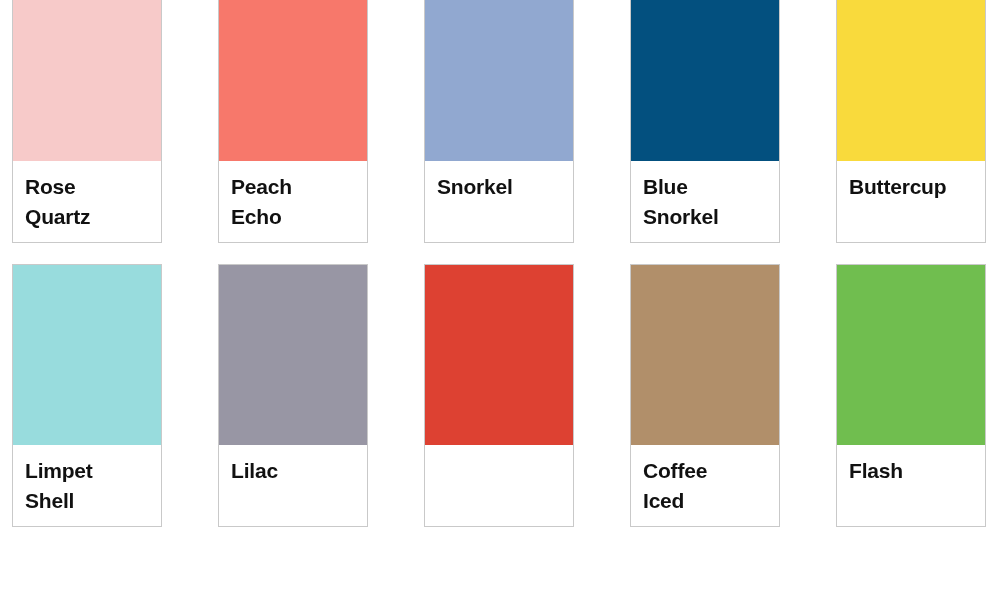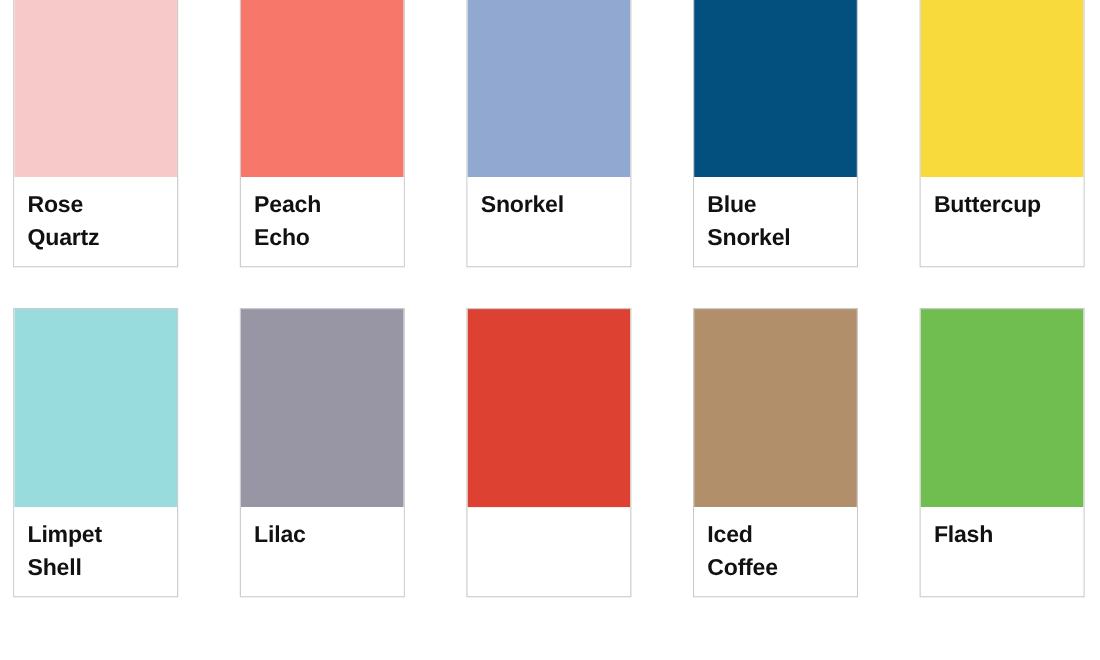--- a/index.html
+++ b/index.html
@@ -23,21 +23,21 @@
     background: #ffffff;
   }
 
   .swatch-row {
     position: absolute;
     left: 0;
     width: 1000px;
     height: 263px;
   }
   .swatch-row.row-0 { top: -20px; }
-  .swatch-row.row-1 { top: 280px; }
+  .swatch-row.row-1 { top: 264px; }
 
   .swatch-card {
     position: absolute;
     top: 0;
     width: 150px;
     height: 263px;
     box-sizing: border-box;
     border: 1px solid #c9c9c9;
     background: #ffffff;
     display: flex;
@@ -126,22 +126,22 @@
         <div class="swatch-label">
           <span class="swatch-name-line">Lilac</span>
         </div>
       </div>
       <div class="swatch-card col-2">
         <div class="swatch-chip" style="background-color: rgb(221, 65, 50);"></div>
       </div>
       <div class="swatch-card col-3">
         <div class="swatch-chip" style="background-color: rgb(177, 143, 106);"></div>
         <div class="swatch-label">
+          <span class="swatch-name-line">Coffee</span>
           <span class="swatch-name-line">Iced</span>
-          <span class="swatch-name-line">Coffee</span>
         </div>
       </div>
       <div class="swatch-card col-4">
         <div class="swatch-chip" style="background-color: rgb(112, 190, 79);"></div>
         <div class="swatch-label">
           <span class="swatch-name-line">Flash</span>
         </div>
       </div>
     </div>
 </div>

